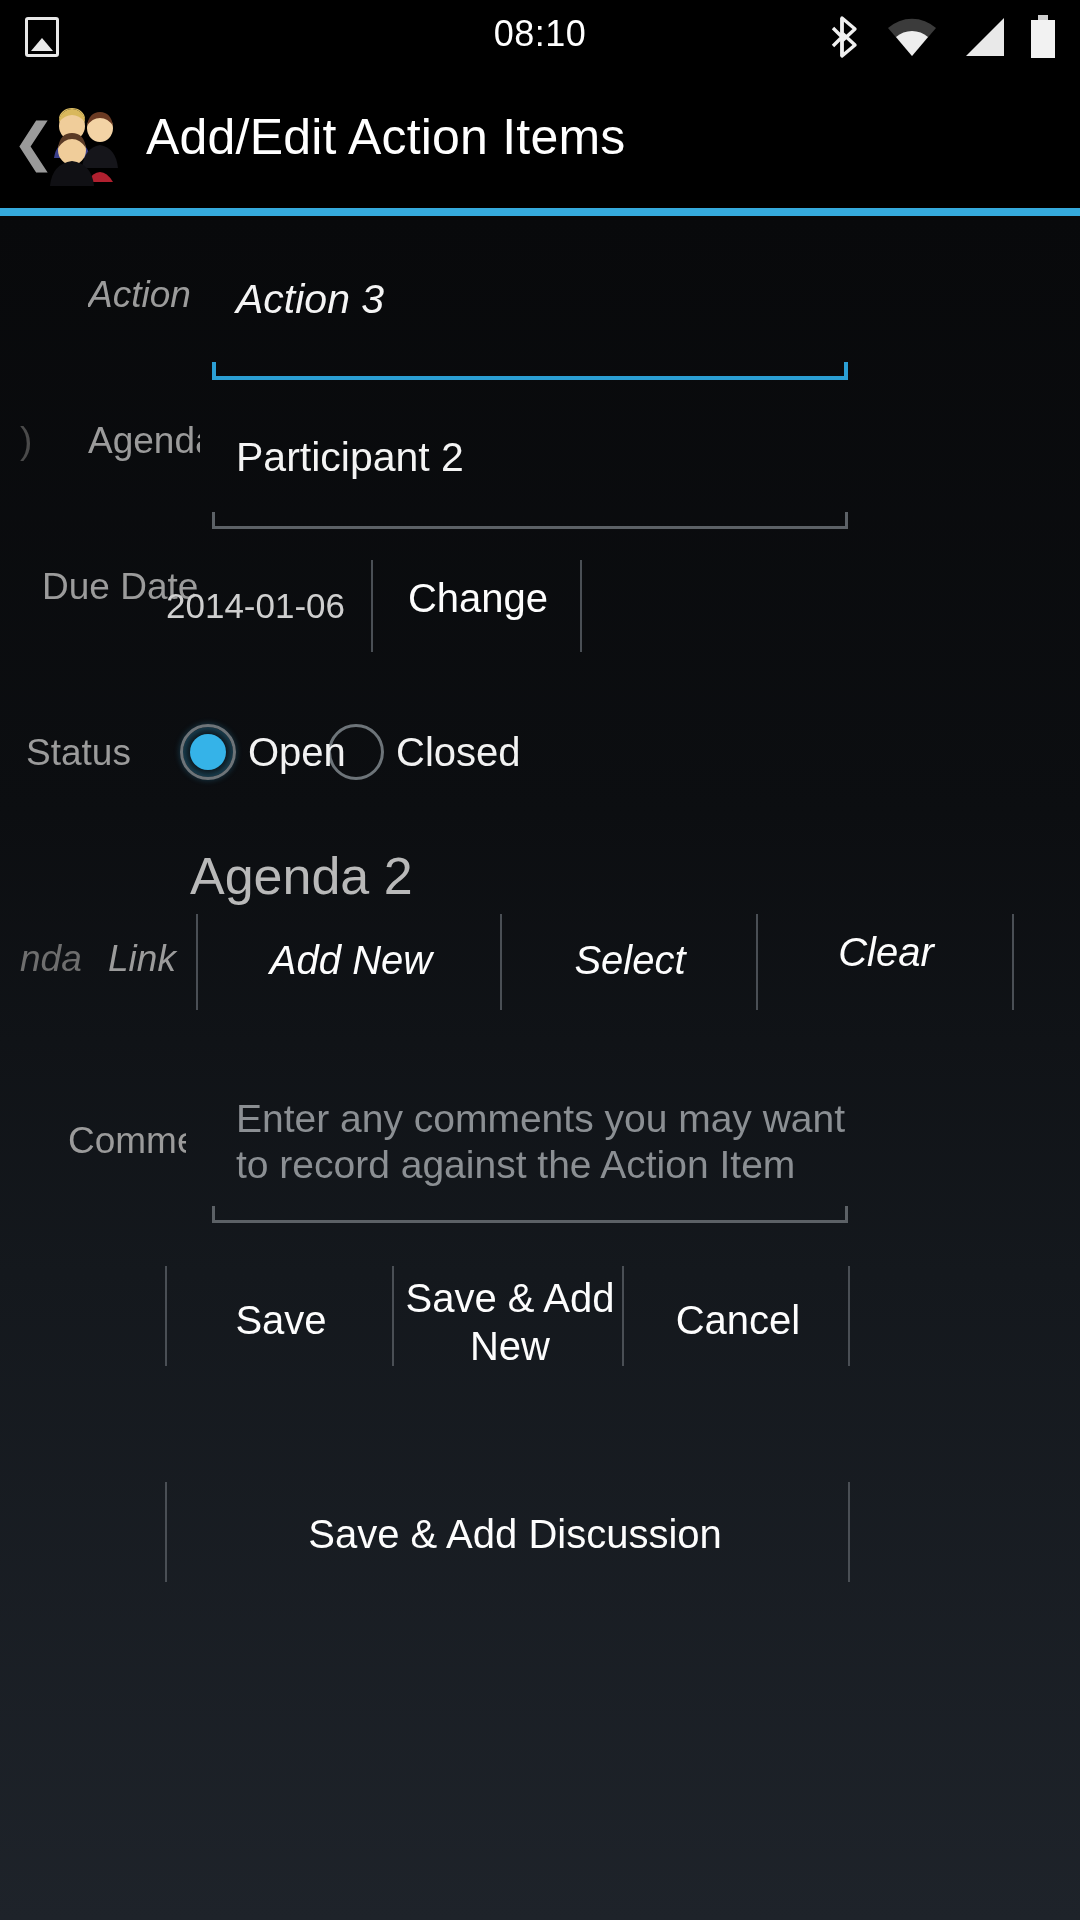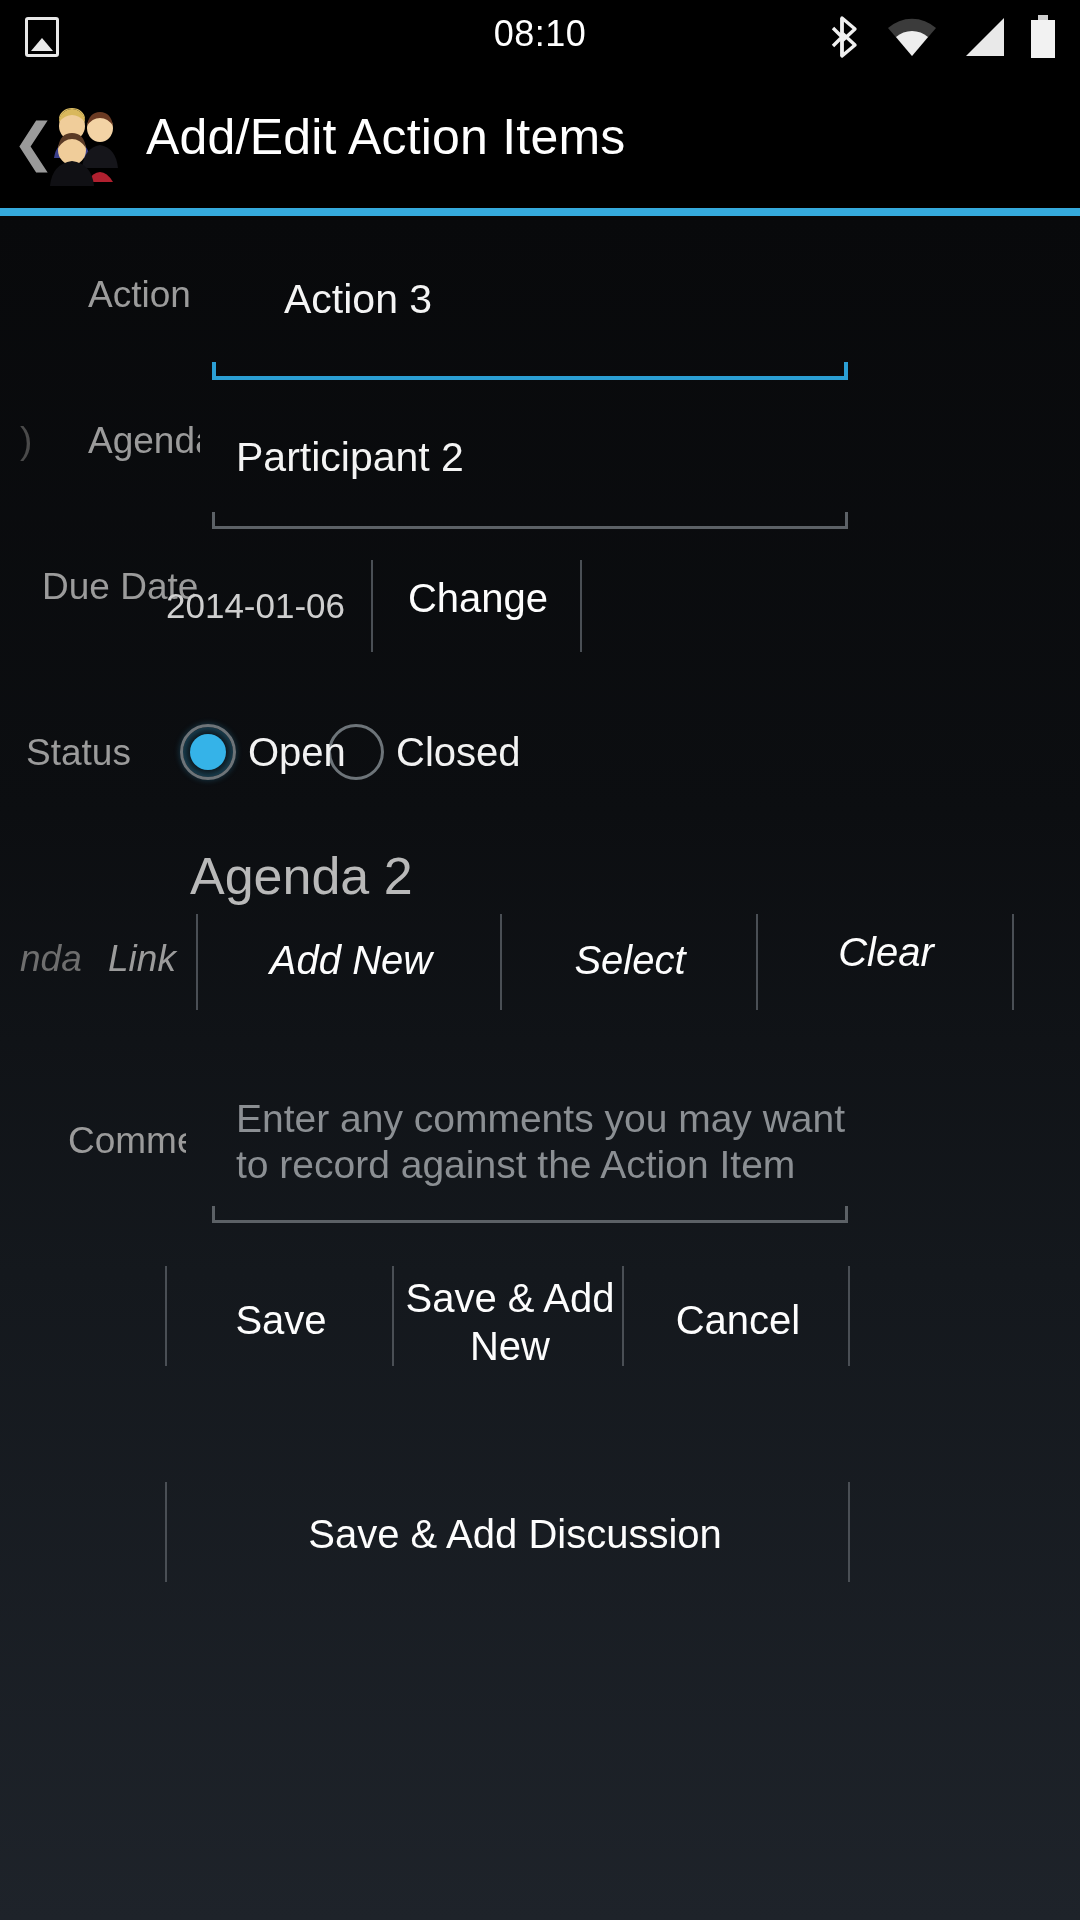--- a/index.html
+++ b/index.html
@@ -150,24 +150,24 @@
       <ellipse cx="40" cy="44" rx="14" ry="15" fill="#f0cd9a"></ellipse>
       <path d="M26 42 q2 -15 14 -15 q12 0 14 15 q-6 -9 -14 -9 q-8 0 -14 9 z" fill="#5a3a25"></path>
       <path d="M18 80 q2 -22 22 -25 q20 3 22 25 z" fill="#101014"></path>
     </svg>
     <div id="app-title">Add/Edit Action Items</div>
   </div>
   <div id="accent-bar"></div>
 
   <div id="form">
 
-    <div class="row" style="top:36px;height:130px;">
+    <div class="row" style="top:36px;height:130px;font-style:italic;">
       <div class="lbl" style="left:88px; top:22px; width:110px;">Action</div>
       <div class="field" style="left:212px; top:18px; width:636px; height:118px;">
-        <div class="ftext" style="top:6px;margin-left:48px;">Action 3</div>
+        <div class="ftext" style="top:6px;">Action 3</div>
         <div class="uline focus" style="top:106px;"></div>
         <div class="cap focus" style="left:0; top:92px; height:18px;"></div>
         <div class="cap focus" style="right:0; top:92px; height:18px;"></div>
       </div>
     </div>
 
     <div class="row" style="top:186px;height:130px;">
       <div class="lbl" style="left:20px; top:18px; color:#4a4a4a;">)</div>
       <div class="lbl" style="left:88px; top:18px; width:112px;">Agenda</div>
       <div class="field" style="left:212px; top:20px; width:636px; height:116px;">

